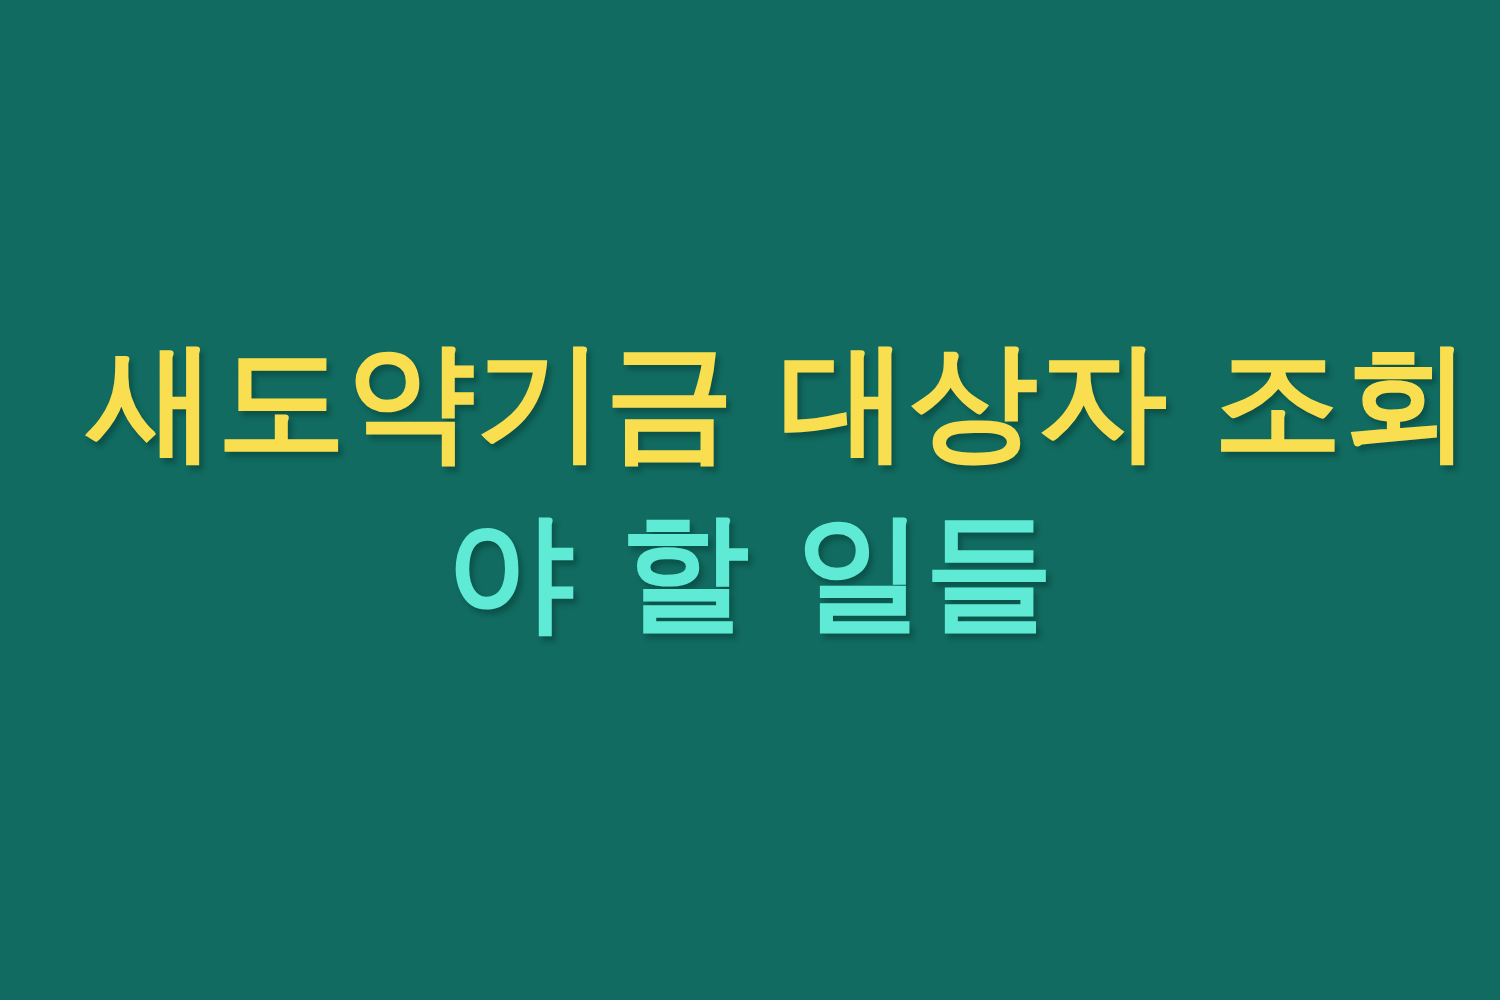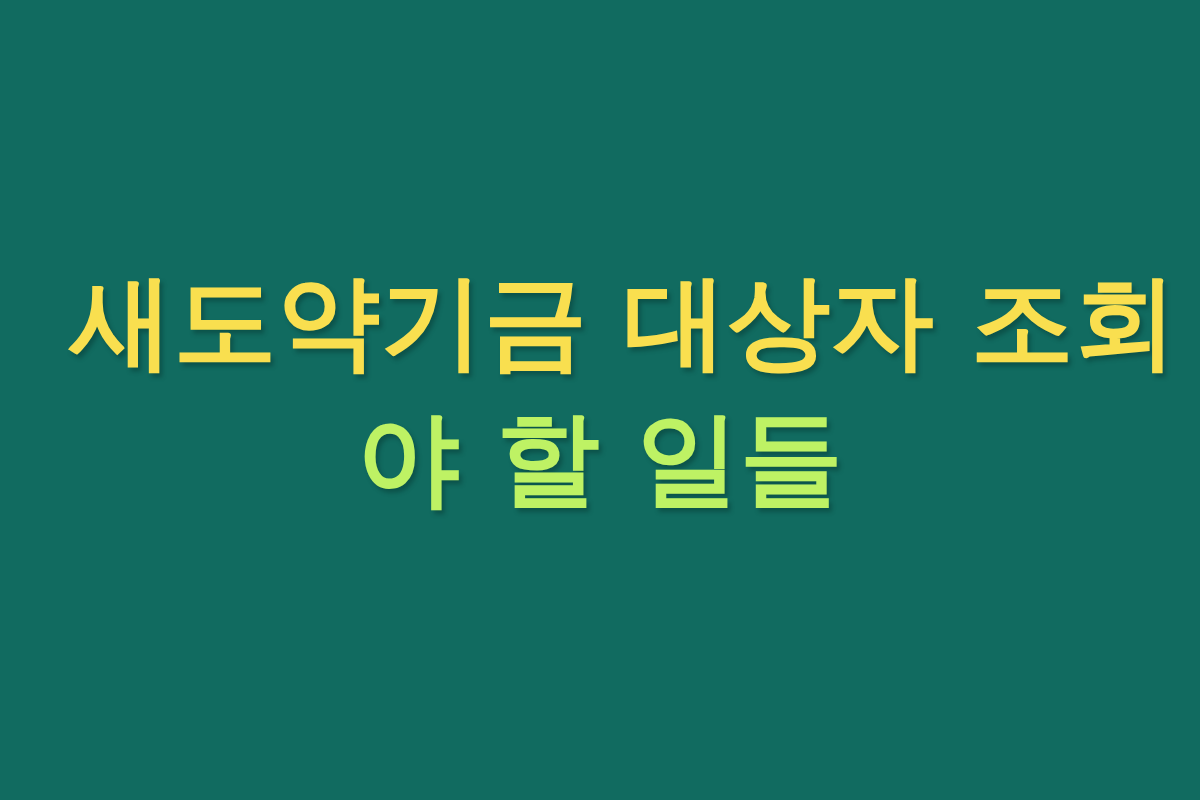--- a/index.html
+++ b/index.html
@@ -57,16 +57,16 @@
 </head>
 <body>
 
 <div id="thumbnail-card" style="background: rgb(17, 107, 96);">
 
   <div id="headline-block">
 
     <span class="headline-line line-1" style="color: rgb(249, 223, 79);">새도약기금 대상자 조회</span>
 
 
-    <span class="headline-line line-3" style="color: #bef264;">야 할 일들</span>
+    <span class="headline-line line-3" style="color: #5eead4;">야 할 일들</span>
 
   </div>
 </div>
 
 </body></html>

